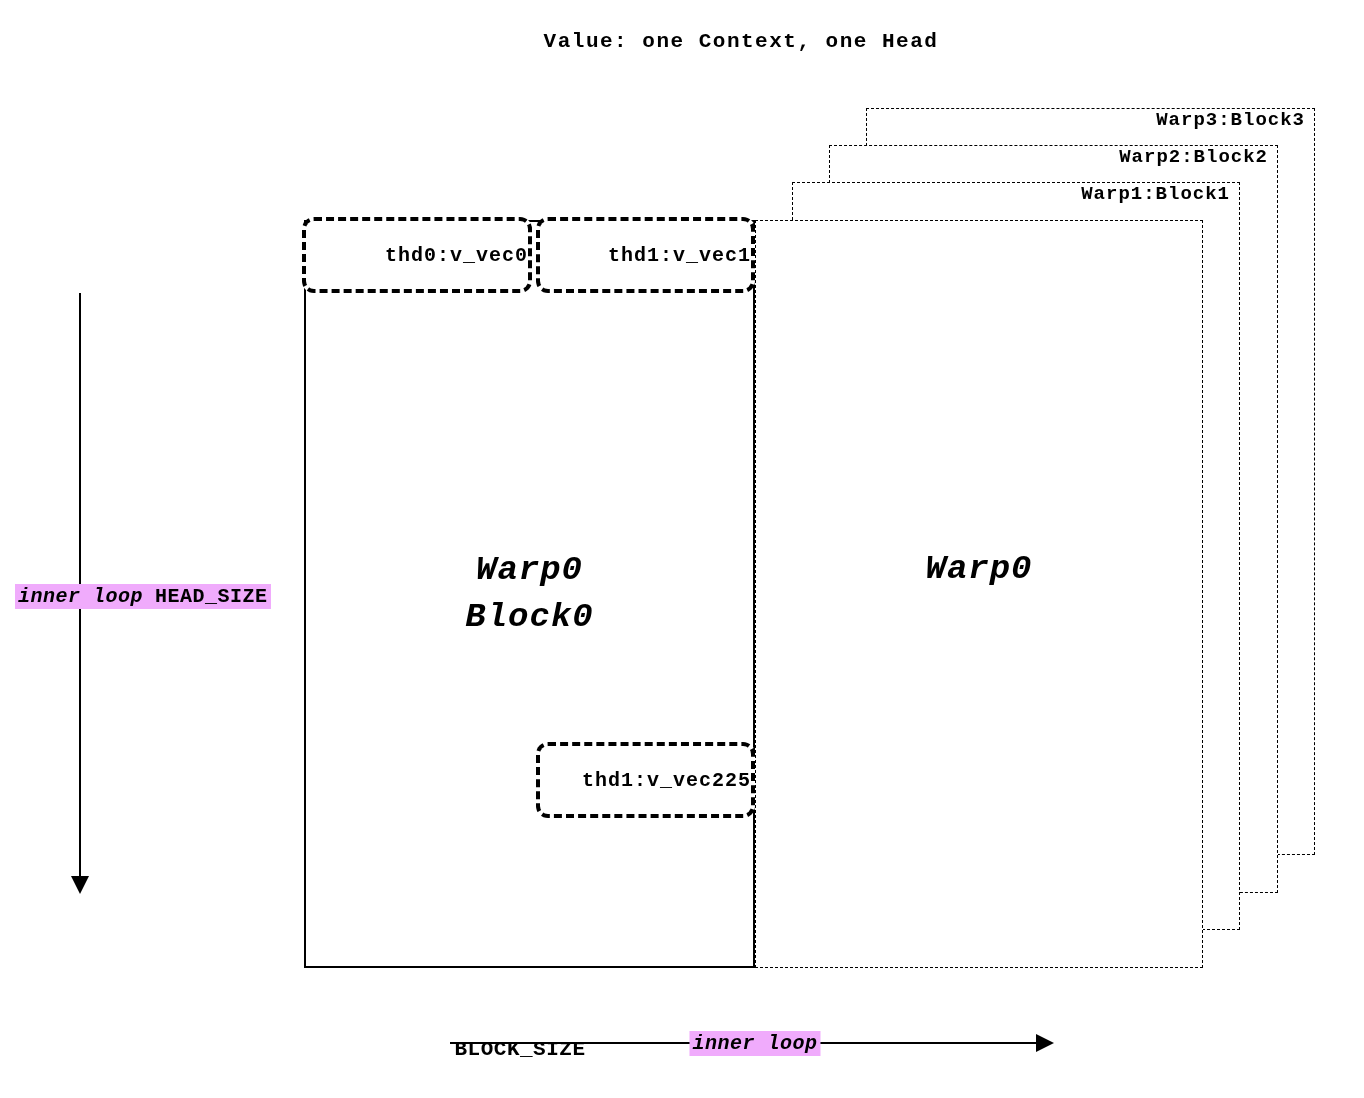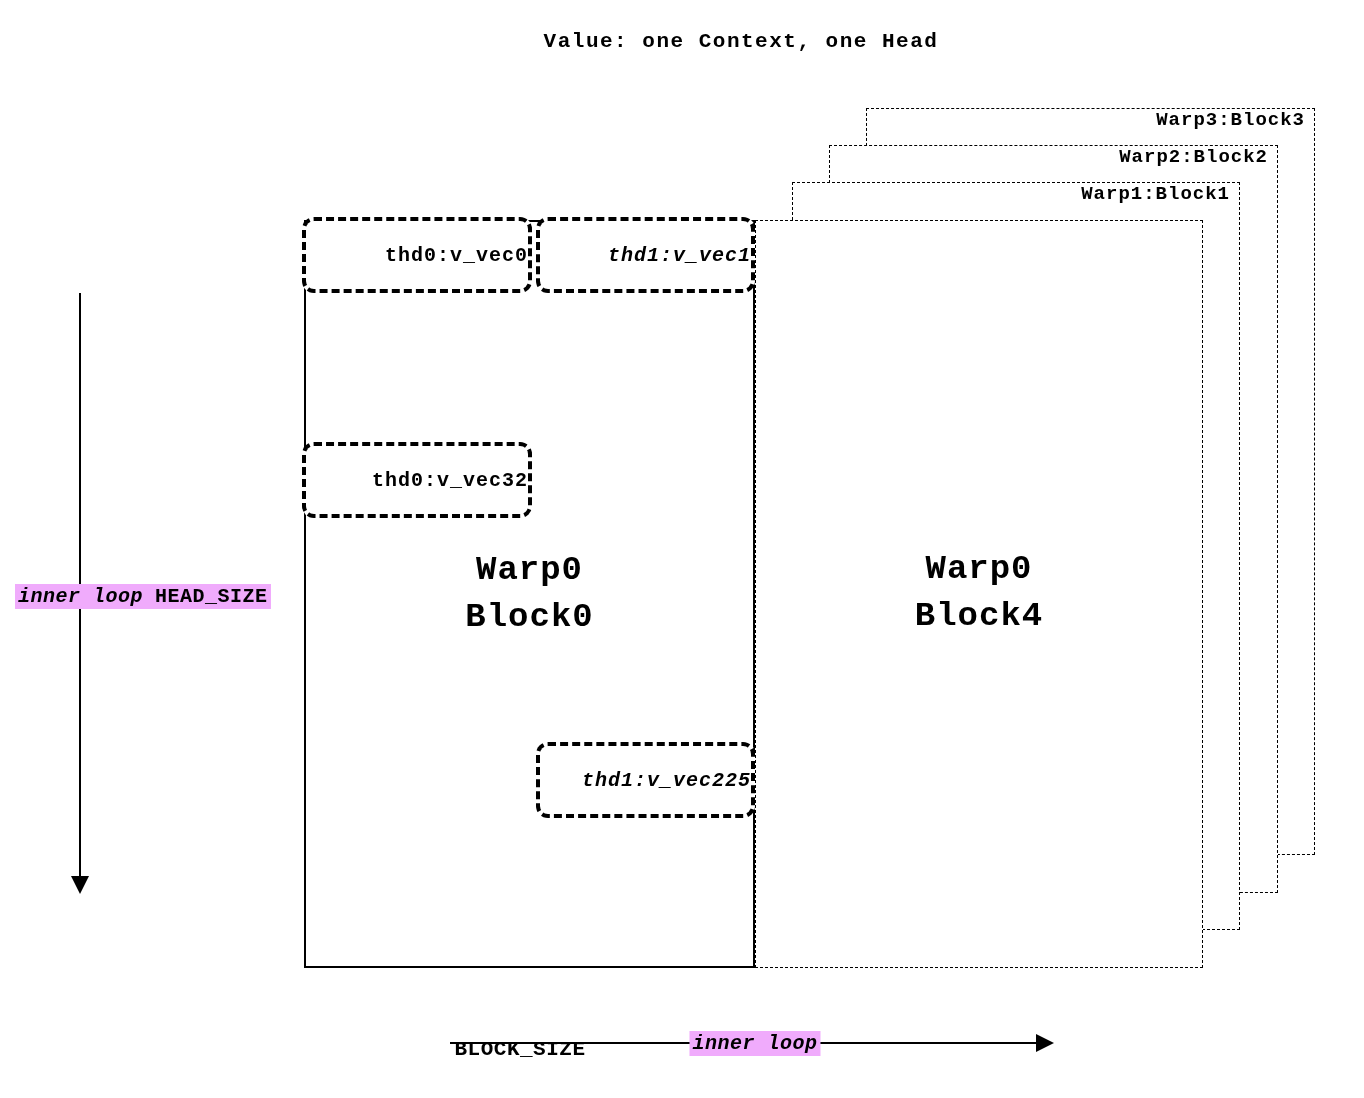--- a/index.html
+++ b/index.html
@@ -47,20 +47,21 @@
     border: 2px solid #000;
     background: #ffffff;
     box-sizing: border-box;
   }
   .big-label {
     position: absolute;
     left: 50%; top: 325px;
     transform: translateX(-50%);
     text-align: center;
     font-size: 34px;
+    font-style: italic;
     line-height: 47px;
     letter-spacing: 1px;
     white-space: nowrap;
   }
   
   .vec-box {
     position: absolute;
     height: 76px;
     border: 4px dashed #000;
     border-radius: 12px;
@@ -68,21 +69,21 @@
     box-sizing: border-box;
     display: flex;
     align-items: center;
     justify-content: flex-end;
     font-size: 20px;
     letter-spacing: 1px;
     white-space: nowrap;
     z-index: 3;
   }
   .vec-left  { left: 302px; width: 230px; }
-  .vec-right { left: 536px; width: 219px; font-style: italic; }
+  .vec-right { left: 536px; width: 219px; }
   .row-0 { top: 217px; }
   .row-1 { top: 442px; }
   .row-2 { top: 742px; }
   
   .vline {
     position: absolute;
     left: 79px; top: 293px;
     width: 2px; height: 585px;
     background: #000;
   }
@@ -145,39 +146,35 @@
   <div class="panel panel-warp2">
     <div class="panel-label">Warp2:Block2</div>
   </div>
   <div class="panel panel-warp1">
     <div class="panel-label">Warp1:Block1</div>
   </div>
 
   <div class="panel panel-block4">
     <div class="big-label">
       <div>Warp0</div>
-      <div>Block4</div>
     </div>
   </div>
 
   <div class="main-rect">
     <div class="big-label">
       <div>Warp0</div>
       <div>Block0</div>
     </div>
   </div>
 
   <div class="vec-box vec-left row-0">
     <span>thd0:v_vec0</span>
   </div>
   <div class="vec-box vec-right row-0">
     <span>thd1:v_vec1</span>
-  </div>
-  <div class="vec-box vec-left row-1">
-    <span>thd0:v_vec32</span>
   </div>
   <div class="vec-box vec-right row-2">
     <span>thd1:v_vec225</span>
   </div>
 
   <div class="vline"></div>
   <div class="arrowhead-down"></div>
   <div class="axis-label inner-loop-label">
     <span class="italic">inner loop</span><span class="upright">HEAD_SIZE</span>
   </div>

